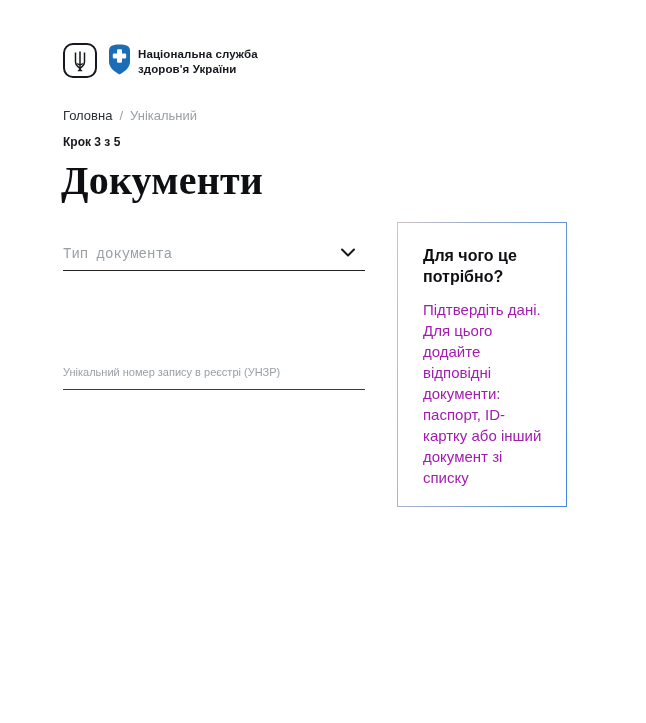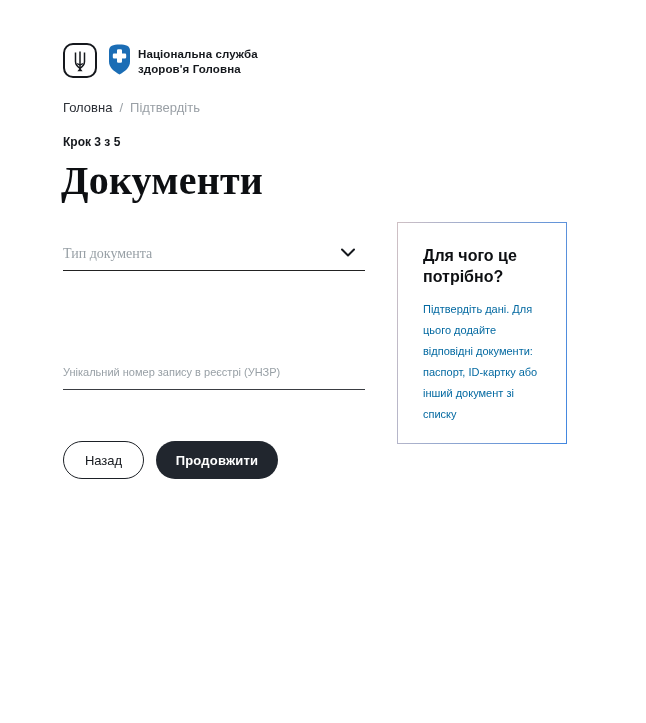--- a/index.html
+++ b/index.html
@@ -18,34 +18,34 @@
   .canvas{position:relative;width:646px;height:723px;background:#fff;margin:0 auto;overflow:hidden;}
 
   
   .logo-row{position:absolute;left:63px;top:43px;display:flex;align-items:flex-start;}
   .trident-box{width:34px;height:35px;border:2px solid #15181d;border-radius:10px;
     display:flex;align-items:center;justify-content:center;}
   .shield-wrap{margin-left:11px;margin-top:1px;width:23px;height:31px;}
   .org-name{margin-left:7px;margin-top:4px;font-size:11.5px;font-weight:700;line-height:14.5px;color:#15181d;letter-spacing:0.1px;}
 
   
-  .breadcrumb{position:absolute;left:63px;top:100px;font-size:13px;line-height:16px;display:flex;gap:7px;align-items:center;}
+  .breadcrumb{position:absolute;left:63px;top:108px;font-size:13px;line-height:16px;display:flex;gap:7px;align-items:center;}
   .crumb-home{color:#2b2f36;cursor:pointer;}
   .crumb-sep{color:var(--breadcrumb-gray);}
   .crumb-current{color:var(--breadcrumb-gray);}
 
   
   .step-label{position:absolute;left:63px;top:135px;font-size:12px;font-weight:600;color:#15181d;}
   .page-title{position:absolute;left:61px;top:157px;font-size:40px;font-weight:700;color:#0d0f12;letter-spacing:0.2px;font-family:Liberation Serif, serif;}
 
   
   .select-field{position:absolute;left:63px;top:243px;width:302px;height:28px;
     border-bottom:1.5px solid var(--underline-dark);}
   .select-field input{width:272px;border:0;outline:none;background:transparent;
-    font-family:Liberation Serif, serif;font-size:14px;color:#2b2f36;padding:3px 0 0 0;}
+    font-family:Liberation Mono, monospace;font-size:14px;color:#2b2f36;padding:3px 0 0 0;}
   .select-field input::placeholder{color:var(--placeholder-gray);opacity:1;}
   .chevron{position:absolute;right:10px;top:5px;width:14px;height:9px;cursor:pointer;}
 
   .section-heading{position:absolute;left:63px;top:318px;font-size:18px;font-weight:700;color:#15181d;}
 
   .text-field{position:absolute;left:63px;top:362px;width:302px;height:28px;
     border-bottom:1px solid #3a3d42;}
   .text-field input{width:100%;border:0;outline:none;background:transparent;
     font-family:inherit;font-size:11px;color:#2b2f36;padding:4px 0 0 0;}
   .text-field input::placeholder{color:var(--placeholder-gray);opacity:1;}
@@ -55,21 +55,21 @@
   .btn{height:38px;border-radius:19px;display:flex;align-items:center;justify-content:center;
     font-family:inherit;font-size:13px;cursor:pointer;}
   .btn-back{width:81px;background:#fff;border:1.5px solid #1d2127;color:#15181d;font-weight:500;}
   .btn-continue{width:122px;background:var(--button-dark);border:0;color:#ffffff;font-weight:700;letter-spacing:0.2px;}
 
   
   .info-box{position:absolute;left:397px;top:222px;width:170px;min-height:200px;
     border:1px solid;padding:22px 24px 18px 25px;background:#fff;
     border-image:linear-gradient(100deg,var(--info-border-left),var(--info-border-right)) 1;}
   .info-title{font-size:16px;font-weight:700;line-height:21px;color:#0d0f12;margin-bottom:12px;}
-  .info-body{font-size:11px;line-height:21px;color:#0369a1;}
+  .info-body{font-size:15px;line-height:21px;color:#a21caf;}
 </style>
 </head>
 <body>
 
 <div class="canvas">
 
   <div class="logo-row">
     <div class="trident-box">
       <svg width="22" height="24" viewBox="0 0 22 24">
         <path d="M6.5 3.5 v9 c0 3.2 1.8 5 4.5 6.8 c2.7-1.8 4.5-3.6 4.5-6.8 v-9" fill="none" stroke="#15181d" stroke-width="1.5"></path>
@@ -79,48 +79,44 @@
       </svg>
     </div>
     <div class="shield-wrap">
       <svg width="23" height="31" viewBox="0 0 23 31">
         <path d="M11.5 0.5 C5 0.5 1 2 1 6.5 v11 c0 6 4.5 9.5 10.5 13 c6-3.5 10.5-7 10.5-13 v-11 C22 2 18 0.5 11.5 0.5 Z" fill="var(--shield-blue,#1b6db5)"></path>
         <path d="M9 6.5 a1.2 1.2 0 0 1 1.2 -1.2 h2.6 a1.2 1.2 0 0 1 1.2 1.2 V9.5 h3 a1.2 1.2 0 0 1 1.2 1.2 v2.6 a1.2 1.2 0 0 1 -1.2 1.2 h-3 v3 a1.2 1.2 0 0 1 -1.2 1.2 h-2.6 a1.2 1.2 0 0 1 -1.2 -1.2 v-3 H6 a1.2 1.2 0 0 1 -1.2 -1.2 v-2.6 A1.2 1.2 0 0 1 6 9.5 h3 Z" fill="#ffffff"></path>
       </svg>
     </div>
     <div class="org-name">
       <div>Національна служба</div>
-      <div>здоров'я Головна</div>
+      <div>здоров'я України</div>
     </div>
   </div>
 
   <div class="breadcrumb">
     <span class="crumb-home">Головна</span>
     <span class="crumb-sep">/</span>
-    <span class="crumb-current">Підтвердіть</span>
+    <span class="crumb-current">Унікальний</span>
   </div>
 
   <div class="step-label">Крок 3 з 5</div>
   <h1 class="page-title">Документи</h1>
 
   <div class="select-field">
     <input type="text" readonly="" placeholder="Тип документа" style="">
     <svg class="chevron" viewBox="0 0 14 9">
       <path d="M1 1.5 L7 7.5 L13 1.5" fill="none" stroke="#15181d" stroke-width="2" stroke-linecap="round" stroke-linejoin="round"></path>
     </svg>
   </div>
 
 
   <div class="text-field">
     <input type="text" placeholder="Унікальний номер запису в реєстрі (УНЗР)" style="">
   </div>
 
-  <div class="button-row">
-    <button class="btn btn-back">Назад</button>
-    <button class="btn btn-continue">Продовжити</button>
-  </div>
 
   <aside class="info-box">
     <div class="info-title">Для чого це потрібно?</div>
     <div class="info-body">Підтвердіть дані. Для цього додайте відповідні документи: паспорт, ID-картку або інший документ зі списку</div>
   </aside>
 
 </div>
 
 </body></html>

